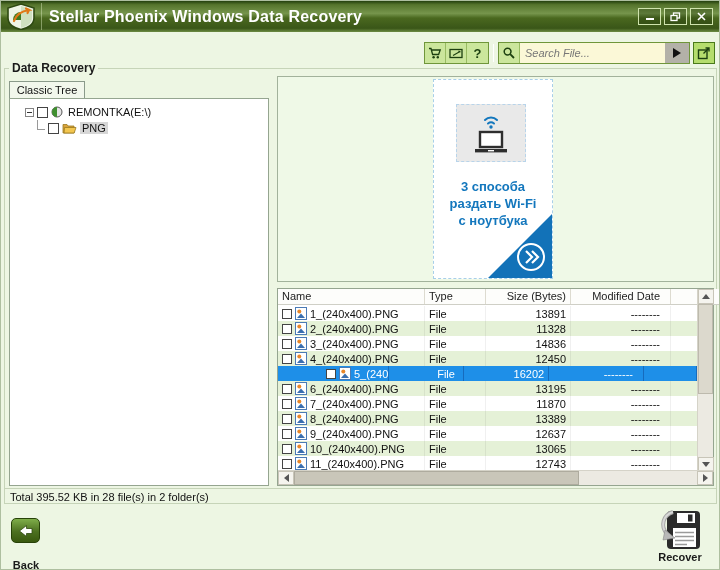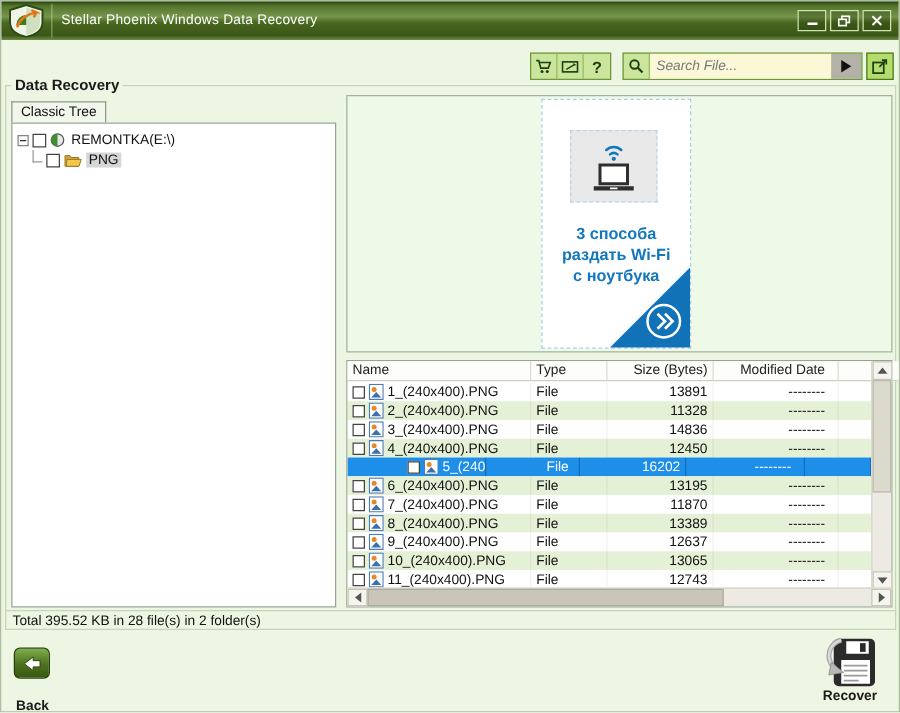--- a/index.html
+++ b/index.html
@@ -5,21 +5,21 @@
   * { margin:0; padding:0; box-sizing:border-box; }
   html,body { width:720px; height:570px; }
   body { font-family:"Liberation Sans", sans-serif; }
   .window { position:relative; width:720px; height:570px; background:#edf6e3; border:1px solid #aebfa0; overflow:hidden; }
 
   
   .titlebar { position:absolute; left:0; top:0; width:100%; height:31px;
     background:linear-gradient(to bottom,#24400e 0%,#55742c 12%,#76954c 40%,#4a681f 55%,#3a5618 88%,#6d8c44 100%); }
   .logo { position:absolute; left:5px; top:2px; width:30px; height:27px; }
   .title-sep { position:absolute; left:40px; top:2px; width:1px; height:27px; background:rgba(220,235,190,.45); }
-  .title-text { position:absolute; left:48px; top:0; line-height:31px; color:#ffffff; font-size:11px; font-weight:normal; letter-spacing:.2px; }
+  .title-text { position:absolute; left:48px; top:0; line-height:31px; color:#ffffff; font-size:16px; font-weight:bold; letter-spacing:.2px; }
   .winbtns { position:absolute; right:6px; top:7px; display:flex; gap:3px; }
   .winbtn { width:23px; height:17px; border:1px solid #cfe3ad; background:rgba(20,40,5,.25); display:flex; align-items:center; justify-content:center; }
 
   
   .toolbar { position:absolute; top:41px; right:4px; display:flex; align-items:center; }
   .tb-group { display:flex; border:1px solid #6f963a; background:#cbe69c; }
   .tb-btn { width:21px; height:20px; display:flex; align-items:center; justify-content:center; border-right:1px solid #98bb62; }
   .tb-btn:last-child { border-right:none; }
   .tb-help { font-size:13px; font-weight:bold; color:#1d4010; }
   .tb-sep { width:9px; height:22px; display:flex; justify-content:center; }
@@ -31,21 +31,21 @@
   .play-tri { width:0; height:0; border-left:8px solid #111; border-top:5px solid transparent; border-bottom:5px solid transparent; }
   .export-btn { width:22px; height:22px; margin-left:3px; background:#b5dd6d; border:1px solid #4a7a1a; display:flex; align-items:center; justify-content:center; }
 
   
   .groupbox-frame { position:absolute; left:3px; top:67px; width:713px; height:436px; border:1px solid #c6d4b8; }
   .groupbox-label { position:absolute; left:8px; top:60px; font-size:12px; font-weight:bold; color:#1a1a1a; background:#edf6e3; padding:0 3px; }
 
   
   .tab { position:absolute; left:8px; top:80px; width:76px; height:18px; background:#f2f7ec; border:1px solid #8a9a8a; border-bottom:none;
     font-size:11px; color:#111; text-align:center; line-height:17px; }
-  .tree-box { position:absolute; left:8px; top:97px; width:260px; height:388px; background:#ffffff; border:1px solid #95a590; padding:5px 4px; }
+  .tree-box { position:absolute; left:8px; top:97px; width:260px; height:388px; background:#ffffff; border:1px solid #95a590; padding:5px 15px; }
   .tree-row { display:flex; align-items:center; height:16px; font-size:11px; color:#111; }
   .expander { width:9px; height:9px; border:1px solid #848484; background:#fff; position:relative; margin-right:3px; flex:none; }
   .expander::after { content:""; position:absolute; left:1px; top:3px; width:5px; height:1px; background:#333; }
   .checkbox { width:11px; height:11px; border:1px solid #444; background:#fff; margin-right:3px; flex:none; }
   .tree-indent { width:8px; height:10px; border-left:1px solid #999; border-bottom:1px solid #999; margin:0 3px 6px 12px; flex:none; }
   .tree-label { padding:0 2px; white-space:nowrap; }
   .tree-label.hl { background:#d6d6d6; }
   .tree-icon { margin-right:3px; flex:none; }
 
   

